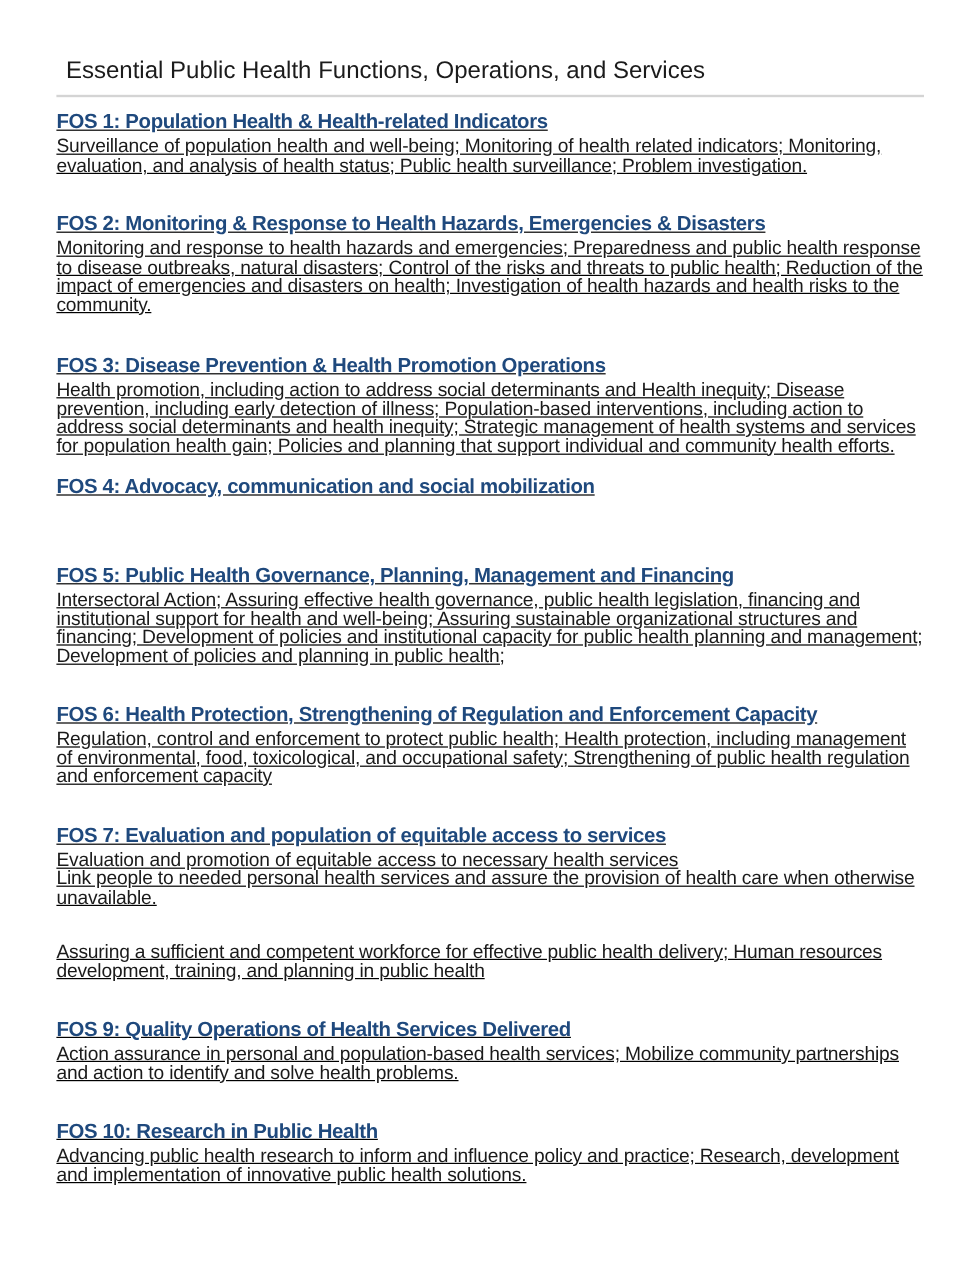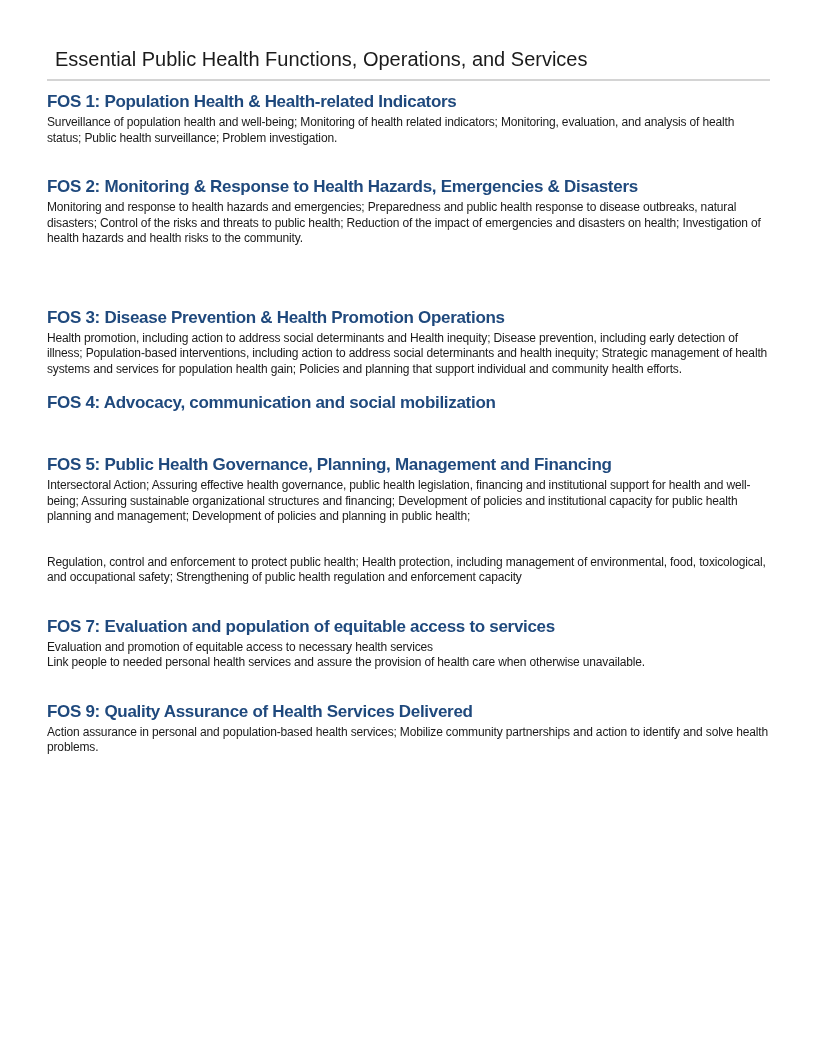--- a/index.html
+++ b/index.html
@@ -30,32 +30,32 @@
   }
   .section h2 {
     font-size: 17px;
     line-height: 22px;
     font-weight: bold;
     color: #1F497D;
     letter-spacing: -0.3px;
     margin: 0 0 2px 0;
   }
   .section p {
-    font-size: 12px;
+    font-size: 16px;
     line-height: 15.5px;
     color: #1a1a1a;
     letter-spacing: -0.15px;
     white-space: pre-line;
     margin: 0;
     max-width: 722px;
   }
-  .section { margin-bottom: 30px; }
-  .section:nth-of-type(2) { margin-bottom: 60px; }
+  .section { margin-bottom: 30px; text-decoration: underline; }
+  .section:nth-of-type(2) { margin-bottom: 32px; }
   .section:nth-of-type(3) { margin-bottom: 15px; }
-  .section:nth-of-type(4) { margin-bottom: 40px; }
+  .section:nth-of-type(4) { margin-bottom: 52px; }
   .section:nth-of-type(5) { }
 </style>
 </head>
 <body>
 
 <div class="page">
 
   <h1 class="doc-title">Essential Public Health Functions, Operations, and Services</h1>
   <hr class="title-divider">
 
@@ -79,34 +79,38 @@
     <div class="section">
       <h2>FOS 4: Advocacy, communication and social mobilization</h2>
     </div>
 
     <div class="section">
       <h2>FOS 5: Public Health Governance, Planning, Management and Financing</h2>
       <p>Intersectoral Action; Assuring effective health governance, public health legislation, financing and institutional support for health and well-being; Assuring sustainable organizational structures and financing; Development of policies and institutional capacity for public health planning and management; Development of policies and planning in public health;</p>
     </div>
 
     <div class="section">
+      <h2>FOS 6: Health Protection, Strengthening of Regulation and Enforcement Capacity</h2>
       <p>Regulation, control and enforcement to protect public health; Health protection, including management of environmental, food, toxicological, and occupational safety; Strengthening of public health regulation and enforcement capacity</p>
     </div>
 
     <div class="section">
       <h2>FOS 7: Evaluation and population of equitable access to services</h2>
       <p>Evaluation and promotion of equitable access to necessary health services
 Link people to needed personal health services and assure the provision of health care when otherwise unavailable.</p>
     </div>
 
     <div class="section">
+      <p>Assuring a sufficient and competent workforce for effective public health delivery; Human resources development, training, and planning in public health</p>
     </div>
 
     <div class="section">
-      <h2>FOS 9: Quality Assurance of Health Services Delivered</h2>
+      <h2>FOS 9: Quality Operations of Health Services Delivered</h2>
       <p>Action assurance in personal and population-based health services; Mobilize community partnerships and action to identify and solve health problems.</p>
     </div>
 
     <div class="section">
+      <h2>FOS 10: Research in Public Health</h2>
+      <p>Advancing public health research to inform and influence policy and practice; Research, development and implementation of innovative public health solutions.</p>
     </div>
 
   </div>
 </div>
 
 </body></html>

